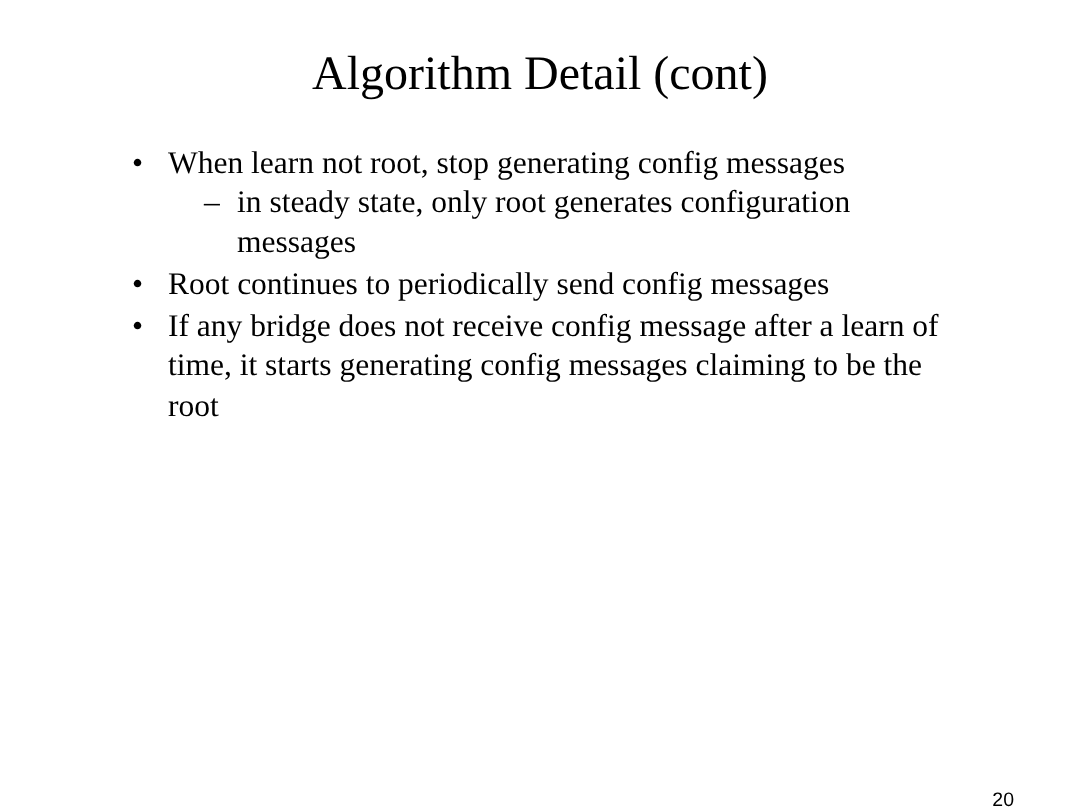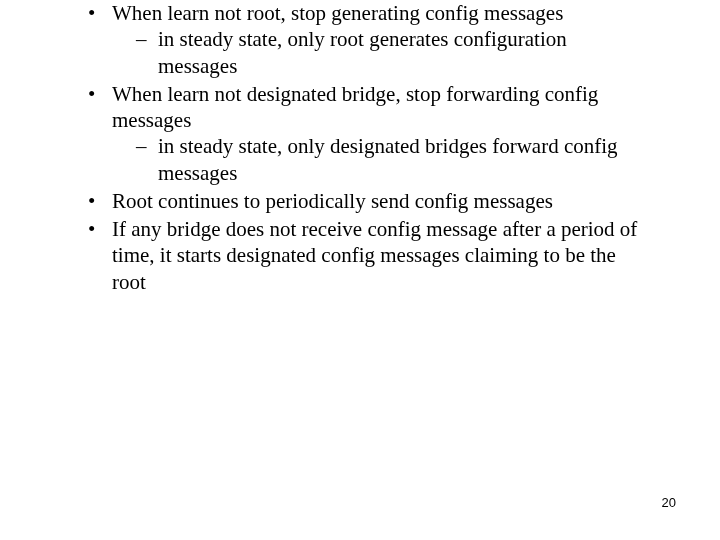--- a/index.html
+++ b/index.html
@@ -70,42 +70,35 @@
     bottom: 30px;
     font-size: 13px;
     font-family: Arial, Helvetica, sans-serif;
   }
 </style>
 </head>
 <body>
 
 <div class="slide">
 
+  <div class="title">Algorithm Detail (cont)</div>
 
   <div class="body">
     <ul class="lvl1">
       <li>
         <span>When learn not root, stop generating config messages</span>
         <ul class="lvl2">
           <li>
             <span>in steady state, only root generates configuration messages</span>
           </li>
         </ul>
       </li>
       <li>
-        <span>When learn not designated bridge, stop forwarding config messages</span>
-        <ul class="lvl2">
-          <li>
-            <span>in steady state, only designated bridges forward config messages</span>
-          </li>
-        </ul>
-      </li>
-      <li>
         <span>Root continues to periodically send config messages</span>
       </li>
       <li>
-        <span>If any bridge does not receive config message after a period of time, it starts designated config messages claiming to be the root</span>
+        <span>If any bridge does not receive config message after a learn of time, it starts generating config messages claiming to be the root</span>
       </li>
     </ul>
   </div>
 
   <div class="pagenum">20</div>
 </div>
 
 </body></html>

